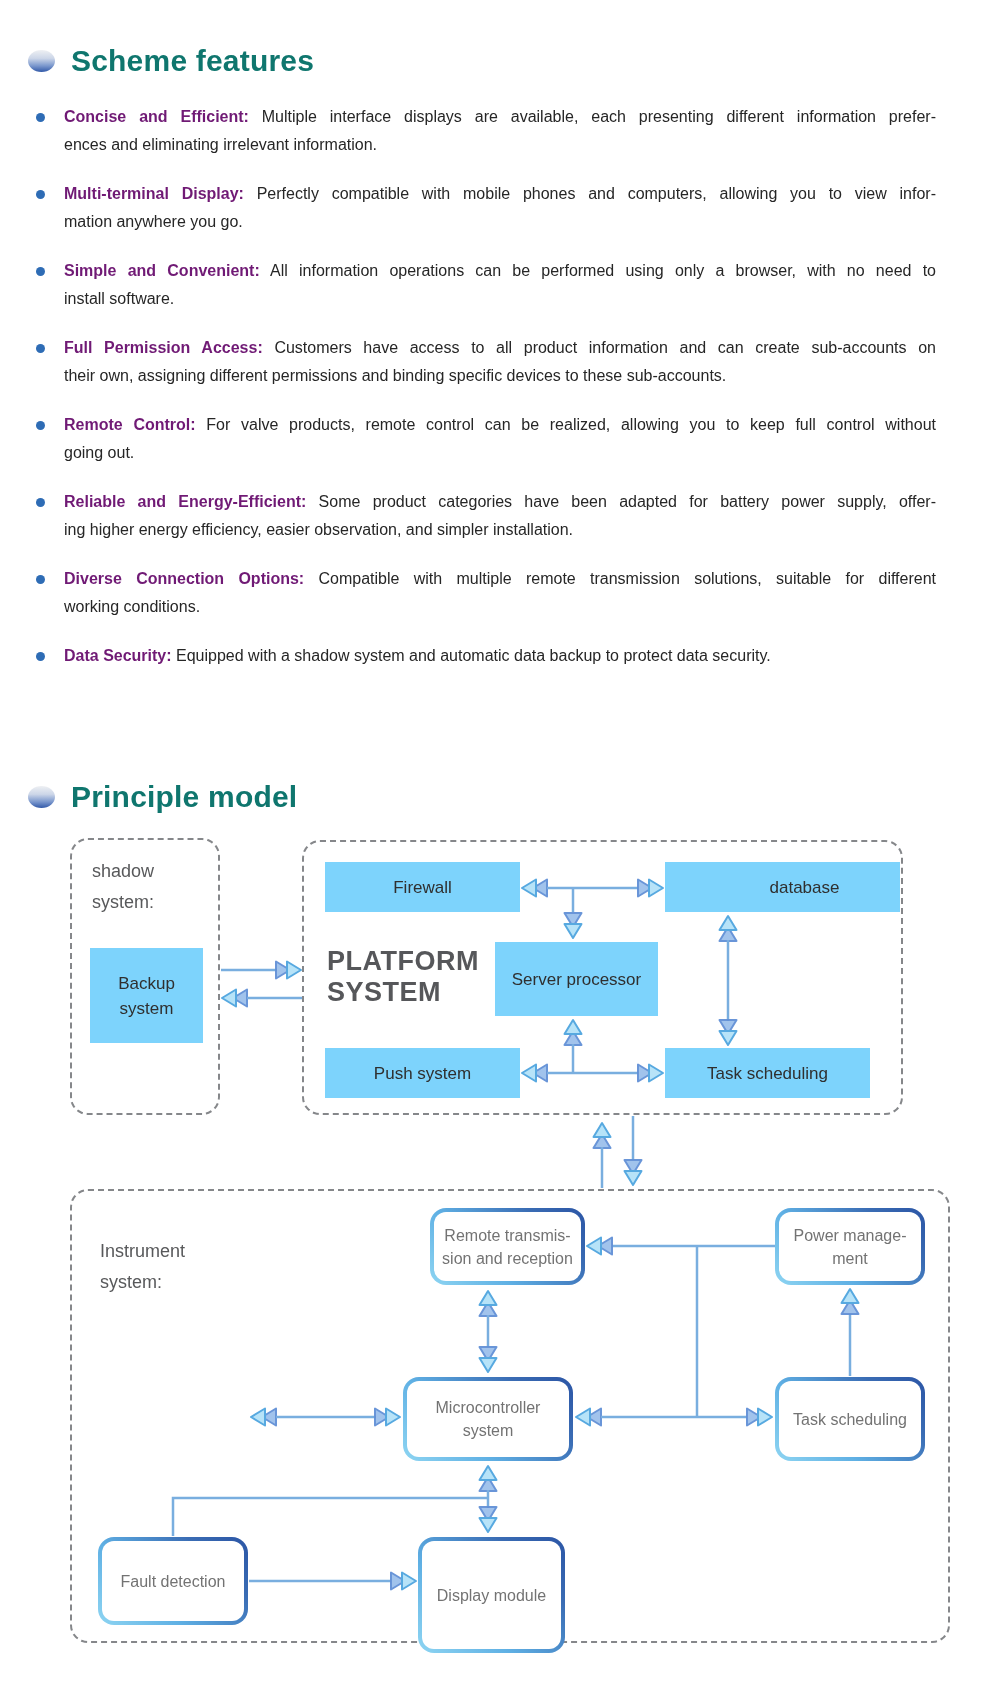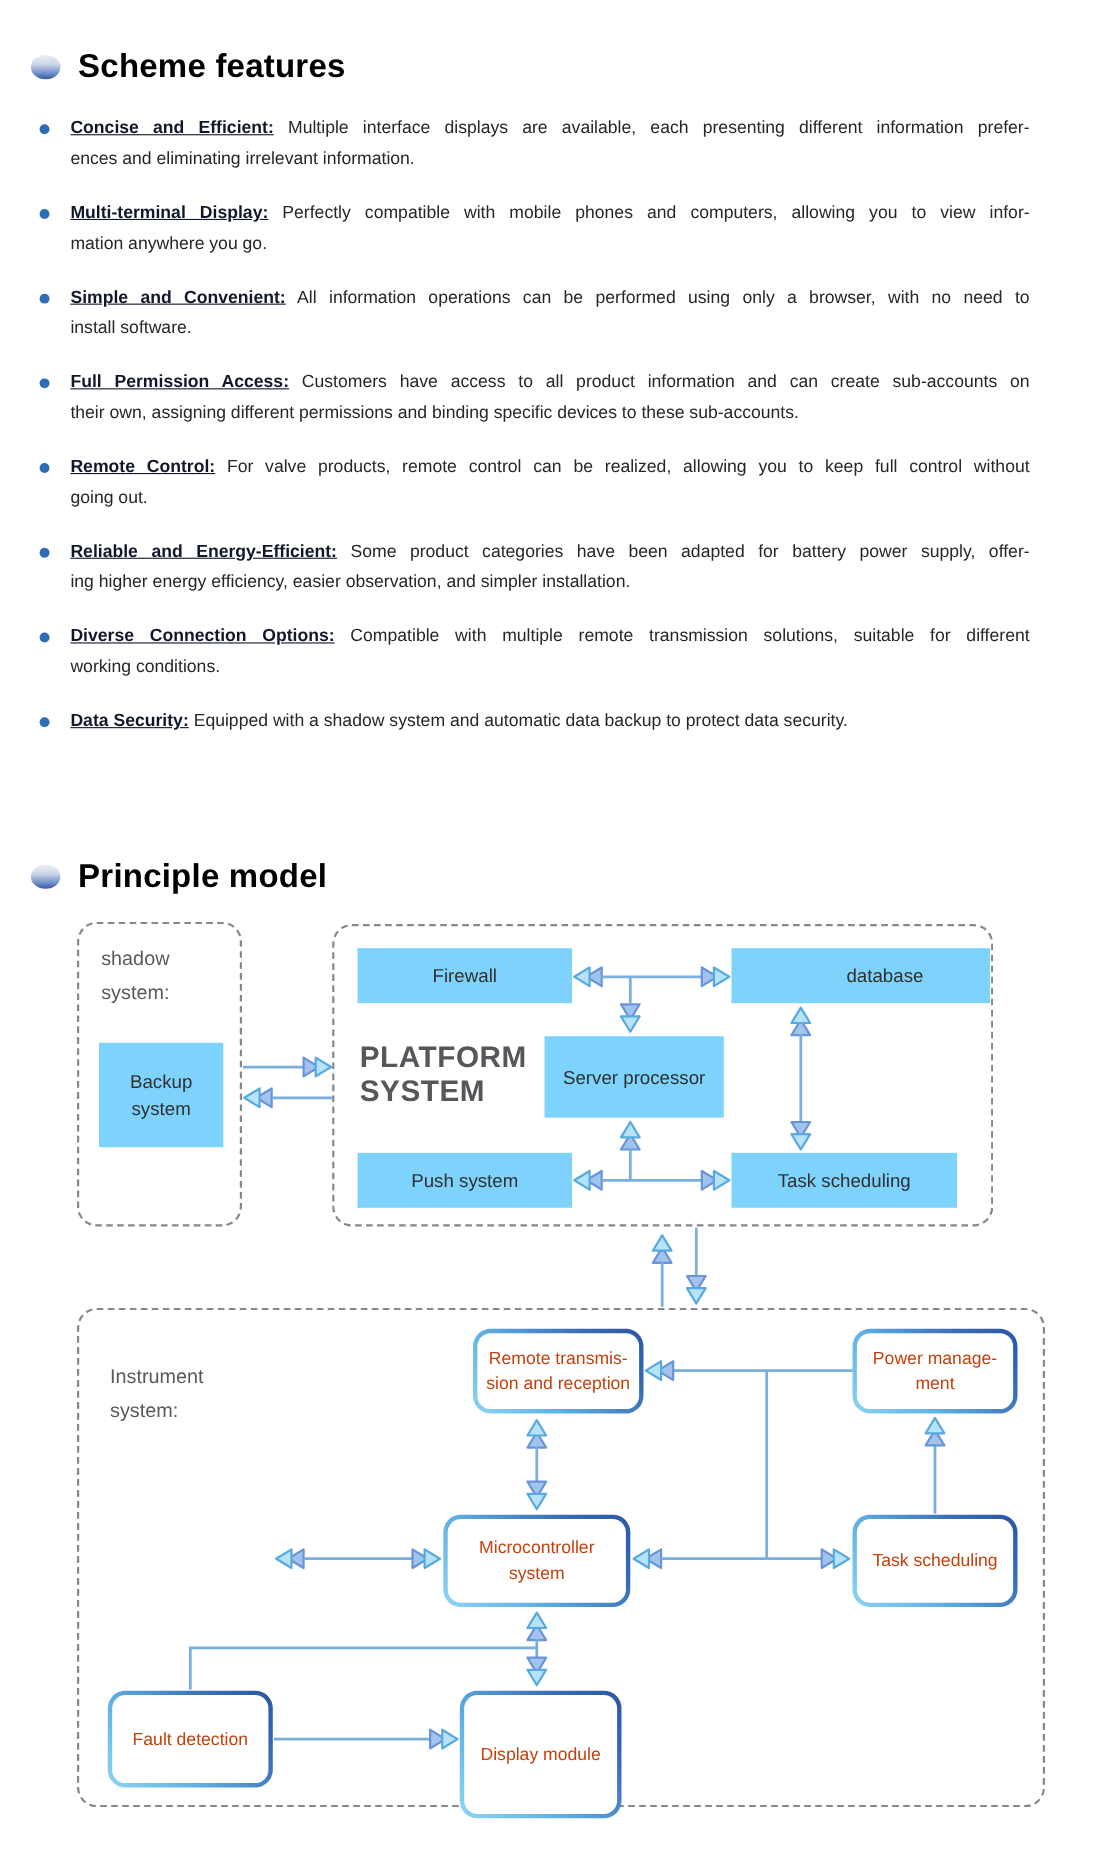--- a/index.html
+++ b/index.html
@@ -4,43 +4,43 @@
 <style>
   * { margin:0; padding:0; box-sizing:border-box; }
   html,body { background:#ffffff; }
   body { font-family:"Liberation Sans", sans-serif; }
   .page { position:relative; width:1000px; height:1687px; background:#fff; margin:0 auto; overflow:hidden; }
 
   
   .sec-head { position:absolute; left:28px; display:flex; align-items:center; gap:16px; }
   .head-icon { width:27px; height:22px; border-radius:50%;
     background:linear-gradient(180deg,#eef0f3 0%,#ccd6e8 38%,#7a97cd 72%,#3259a8 100%); }
-  .sec-title { font-size:30px; font-weight:bold; color:#000000; letter-spacing:0.2px; }
+  .sec-title { font-size:30px; font-weight:bold; color:#0f766e; letter-spacing:0.2px; }
 
   
   .features { position:absolute; left:0; top:103px; width:1000px; }
   .feat { position:relative; padding:0 64px 0 64px; margin-bottom:21px; }
   .feat .dot { position:absolute; left:36px; top:10px; width:9px; height:9px; border-radius:50%; background:#2e6cb5; }
   .fl1, .fl2 { font-size:16px; line-height:28px; color:#262626; }
   .fl1.just { text-align:justify; text-align-last:justify; }
-  .fl1 strong, .fl2 strong { color:#0f172a; font-weight:bold;text-decoration:underline; }
+  .fl1 strong, .fl2 strong { color:#701a75; font-weight:bold; }
 
   
   .dashed-box { position:absolute; border:2px dashed #85878a; border-radius:18px; background:transparent; }
   .gray-box { position:absolute; background:#7dd3fc; display:flex; align-items:center; justify-content:center;
     font-size:17px; color:#2f2f2f; text-align:center; white-space:pre-line; line-height:25px; }
   .sec-label { position:absolute; font-size:18px; color:#58595b; line-height:31px; white-space:pre-line; }
   .plat-title { position:absolute; font-size:27px; font-weight:bold; color:#56575a; line-height:31px; white-space:pre-line; letter-spacing:0.5px; }
 
   
   .node { position:absolute; padding:4px; border-radius:16px;
     background:linear-gradient(45deg,#8ed5f2 0%,#5fb0e4 35%,#3a6cb4 75%,#2b55a5 100%); }
   .node .inner { width:100%; height:100%; background:#ffffff; border-radius:12px;
     display:flex; align-items:center; justify-content:center; text-align:center;
-    font-size:16px; line-height:23px; color:#c2410c; white-space:pre-line; padding:0; }
+    font-size:16px; line-height:23px; color:#737373; white-space:pre-line; padding:0; }
 
   svg.wires { position:absolute; left:0; top:0; pointer-events:none; }
   .wire { stroke:#79aedf; stroke-width:2.5; fill:none; }
   .a1 { fill:#b7e3f8; stroke:#57a9e0; stroke-width:2; stroke-linejoin:round; }
   .a2 { fill:#9cc0ec; stroke:#6290d6; stroke-width:2; stroke-linejoin:round; opacity:0.95; }
 </style>
 </head>
 <body>
 
 <div class="page">

